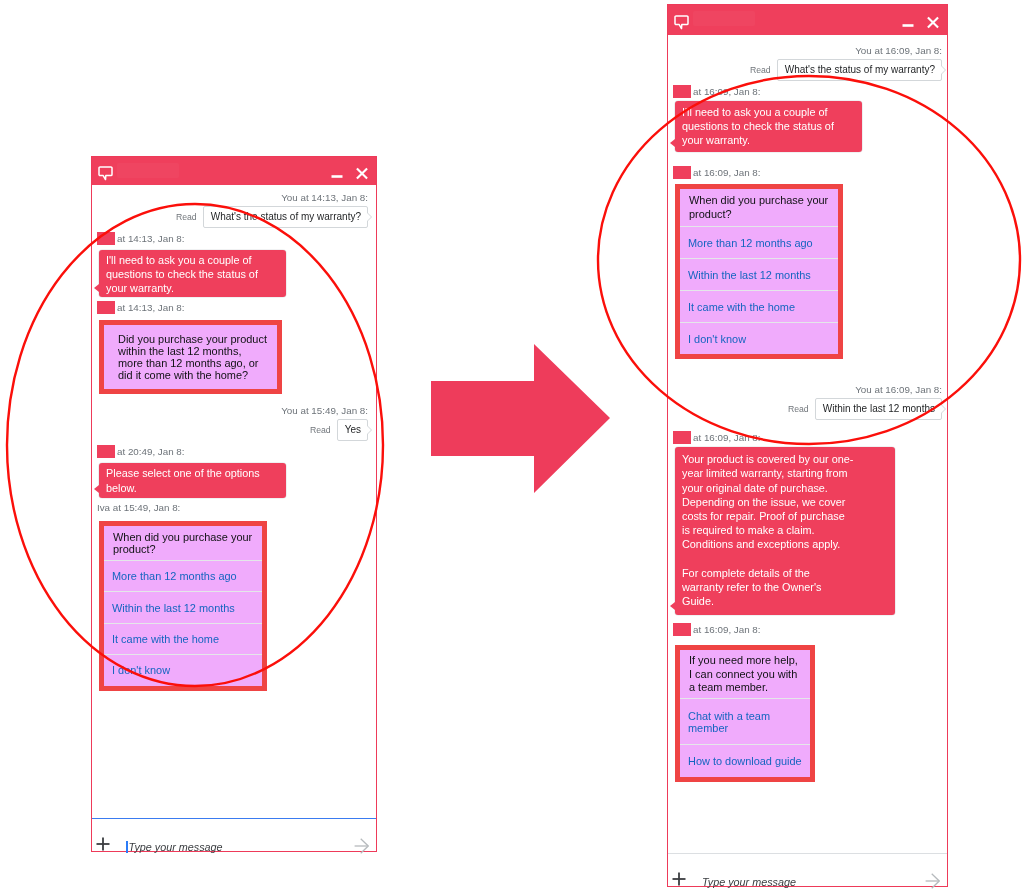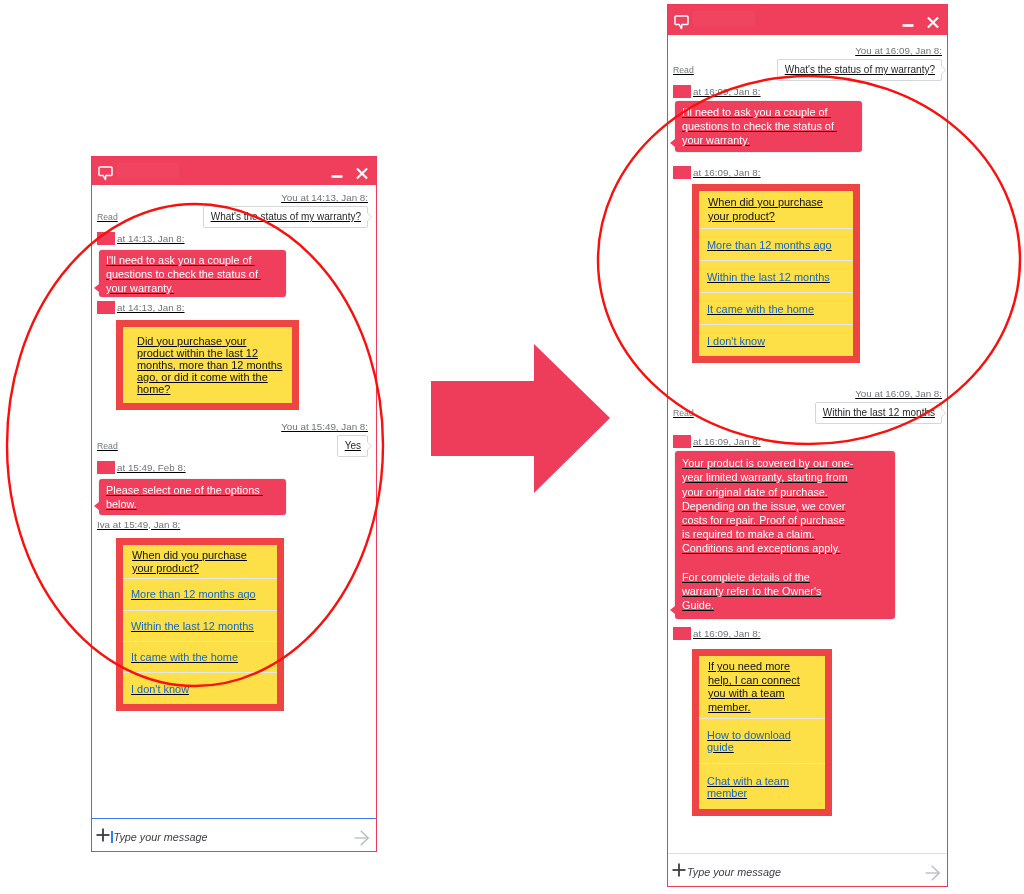--- a/index.html
+++ b/index.html
@@ -3,42 +3,42 @@
 <meta charset="utf-8">
 <style>
   *{box-sizing:border-box;}
   html,body{margin:0;padding:0;}
   body{width:1024px;height:894px;background:#fff;font-family:"Liberation Sans",sans-serif;position:relative;overflow:hidden;
        -webkit-font-smoothing:antialiased;}
   .chatwin{position:absolute;background:#fff;border:1.4px solid #ee3a59;display:flex;flex-direction:column;}
   .titlebar{background:#ef3f5c;flex:0 0 30px;display:flex;align-items:center;justify-content:space-between;padding:4px 8px 0 6px;position:relative;}
   .tb-hover{position:absolute;left:25px;top:6px;width:62px;height:15px;background:rgba(255,255,255,0.035);border-radius:2px;}
   .tbicons{display:flex;align-items:flex-end;gap:13px;}
-  .msgarea{flex:1 1 auto;overflow:hidden;padding:0 7px 0 5px;display:flex;flex-direction:column;text-decoration:underline;}
-  .composer{flex:0 0 33px;border-top:1px solid #dcdfe2;display:flex;align-items:center;padding:0 7px 0 4px;gap:1px;}
+  .msgarea{flex:1 1 auto;overflow:hidden;padding:0 7px 0 5px;display:flex;flex-direction:column;}
+  .composer{flex:0 0 33px;border-top:1px solid #dcdfe2;display:flex;align-items:flex-end;padding:0 7px 0 4px;gap:16px;}
   .composer.focused{border-top:1.6px solid #3a7bf0;}
   .caret{display:inline-block;width:1.6px;height:12px;background:#2b7cf7;margin-right:1px;vertical-align:-2px;}
   .ph{flex:1;font-style:italic;font-size:10.8px;color:#3a3d40;position:relative;top:2px;}
   .meta{color:#6d7379;font-size:9.8px;white-space:nowrap;}
   .metarow{display:flex;align-items:center;gap:0px;margin:4px 0 3px 0;}
   .right{justify-content:flex-end;margin-right:1px;}
   .metarow.right:not(:first-child){margin-top:14px;}
-  .rowo{display:flex;justify-content:space-between;align-items:center;gap:0;margin-right:1px;}
+  .rowo{display:flex;justify-content:flex-end;align-items:center;gap:6px;margin-right:1px;}
   .readlbl{color:#72777c;font-size:8.7px;}
   .bubo{background:#fff;border:1px solid #d3d7da;border-radius:2px;padding:3px 6px 3px 7px;font-size:10px;
         color:#1f2123;position:relative;white-space:nowrap;line-height:14px;}
   .bubo:before{content:"";position:absolute;right:-5.2px;top:50%;transform:translateY(-50%);width:0;height:0;
         border-top:5.2px solid transparent;border-bottom:5.2px solid transparent;border-left:5.2px solid #d3d7da;}
   .bubo:after{content:"";position:absolute;right:-3.8px;top:50%;transform:translateY(-50%);width:0;height:0;
         border-top:4.2px solid transparent;border-bottom:4.2px solid transparent;border-left:4.2px solid #fff;}
   .bubi{background:#ef3f5c;color:#fff;border-radius:3px;margin-left:2px;box-shadow:0 0 0 0.6px rgba(120,130,140,0.22);padding:2.5px 7px 2px;font-size:10.85px;line-height:14.2px;
         position:relative;align-self:flex-start;white-space:pre-wrap;}
   .bubi:after{content:"";position:absolute;left:-5px;bottom:5px;width:0;height:0;
         border-top:4.5px solid transparent;border-bottom:4.5px solid transparent;border-right:5px solid #ef3f5c;}
-  .card{border:7px solid #ef4444;background:#fde047;align-self:flex-start;margin-top:6px;margin-left:19px;}
+  .card{border:5px solid #ef4444;background:#f0abfc;align-self:flex-start;margin-top:6px;margin-left:2px;}
   .cardq{font-size:10.95px;padding:4.5px 9px 4.5px 9px;color:#101113;line-height:12.6px;}
   .cardo{font-size:10.95px;padding:9.5px 8px;color:#1565c0;border-top:1px solid #e4e7e9;line-height:12px;}
   .av{width:18px;height:13px;background:#ef3f5c;display:inline-block;flex:0 0 auto;}
   .metarow .av + .meta{margin-left:2px;}
   svg.ov{position:absolute;left:0;top:0;width:1024px;height:894px;pointer-events:none;}
 </style>
 </head>
 <body>
 
 <div class="chatwin" style="left:91px;top:156px;width:286px;height:696px;">
@@ -85,21 +85,21 @@
       </div>
       <div class="metarow right" style="margin-top: 11px !important;">
         <span class="meta">You at 15:49, Jan 8:</span>
       </div>
       <div class="rowo">
         <span class="readlbl">Read</span>
         <div class="bubo">Yes</div>
       </div>
       <div class="metarow">
         <span class="av"></span>
-        <span class="meta">at 15:49, Feb 8:</span>
+        <span class="meta">at 20:49, Jan 8:</span>
       </div>
       <div class="bubi" style="width: 187px; padding: 3.5px 7px; margin-top: 2px;">Please select one of the options below.</div>
       <div class="metarow" style="margin-top: 4px !important; text-align: center;">
         <span class="meta">Iva at 15:49, Jan 8:</span>
       </div>
       <div class="card" style="width: 168px; margin-top: 5px;">
         <div class="cardq" style="padding-top: 4.5px; padding-bottom: 4px;">When did you purchase your product?</div>
         <div class="cardo" style="padding: 9.2px 8px;">More than 12 months ago</div>
         <div class="cardo" style="padding: 9.2px 8px;">Within the last 12 months</div>
         <div class="cardo" style="padding: 9.2px 8px;">It came with the home</div>
@@ -190,22 +190,22 @@
 
 For complete details of the
 warranty refer to the Owner's
 Guide.</div>
       <div class="metarow" style="margin-top: 8px !important;">
         <span class="av"></span>
         <span class="meta">at 16:09, Jan 8:</span>
       </div>
       <div class="card" style="width: 140px; margin-top: 6px;">
         <div class="cardq" style="line-height: 13.5px; padding-top: 4.5px; padding-bottom: 3.5px;">If you need more help, I can connect you with a team member.</div>
+        <div class="cardo" style="padding: 10.2px 8px;">Chat with a team member</div>
         <div class="cardo" style="padding: 10.2px 8px;">How to download guide</div>
-        <div class="cardo" style="padding: 10.2px 8px;">Chat with a team member</div>
       </div>
     </div>
   <div class="composer">
     <span>
       <svg width="14" height="14" viewBox="0 0 14 14" style="display:block">
           <line x1="7" y1="0.5" x2="7" y2="13.5" stroke="#3a3d40" stroke-width="1.8"></line>
           <line x1="0.5" y1="7" x2="13.5" y2="7" stroke="#3a3d40" stroke-width="1.8"></line>
         </svg>
     </span>
     <span class="ph">Type your message</span>

